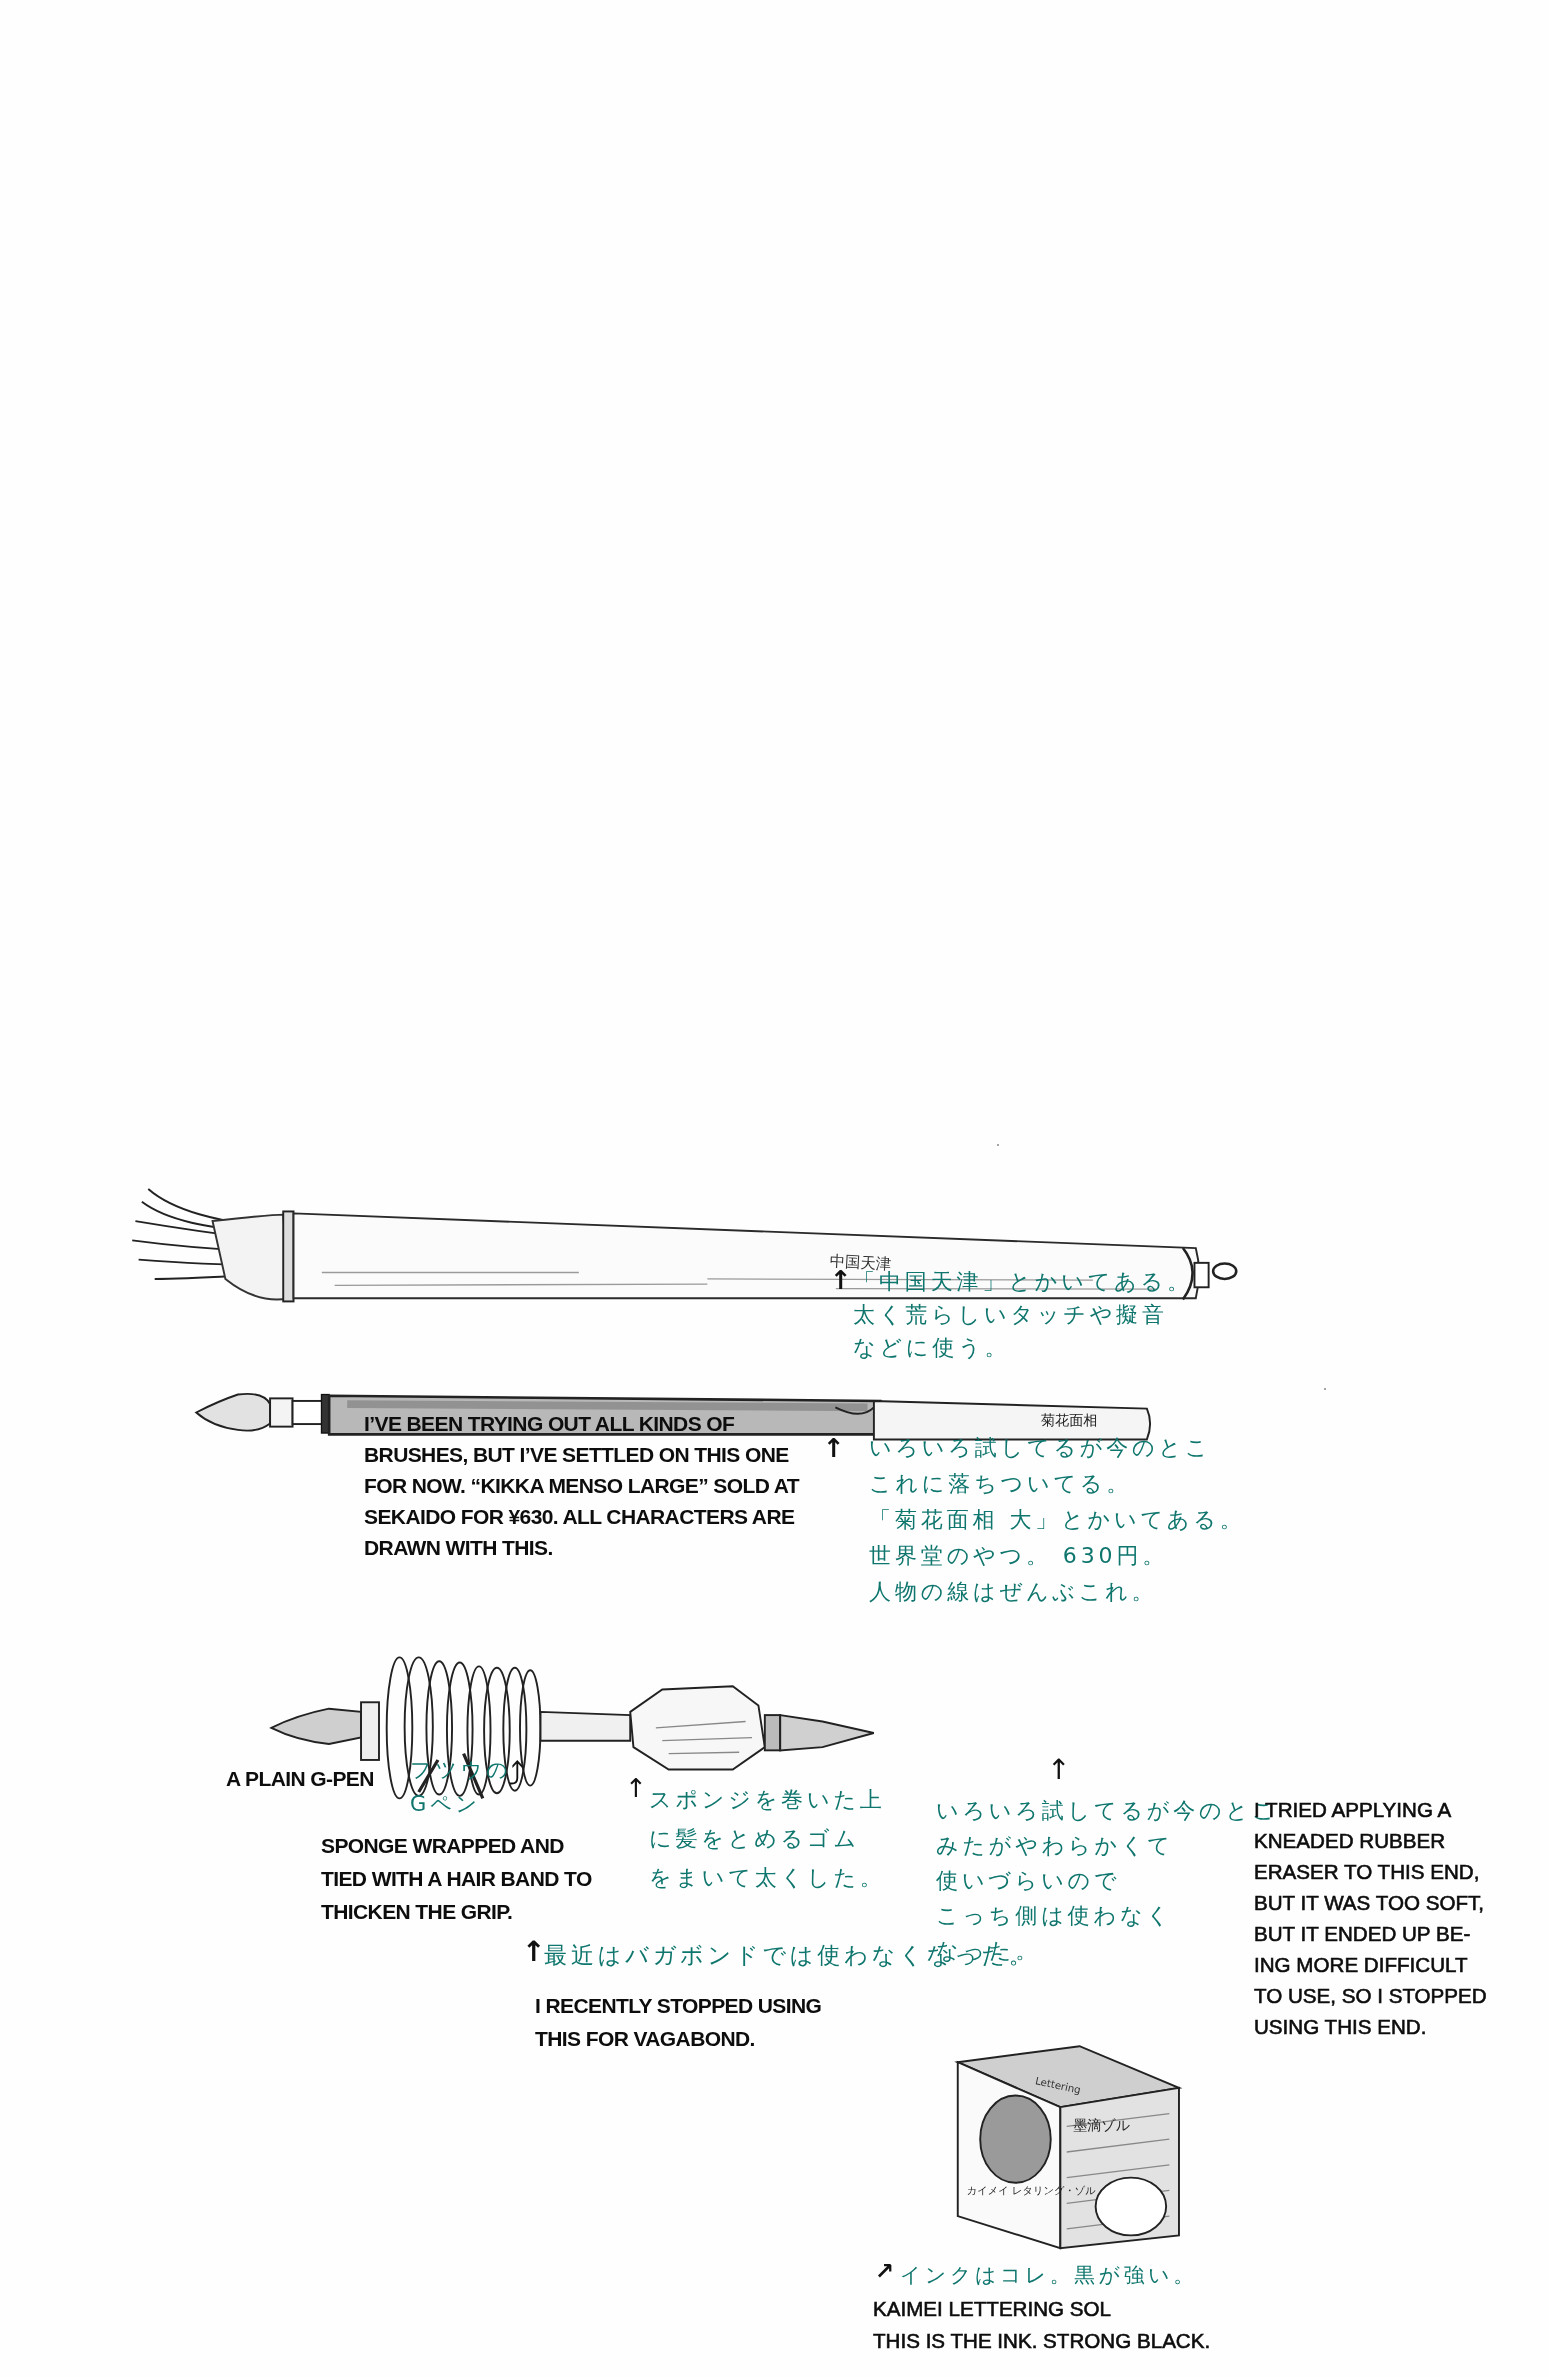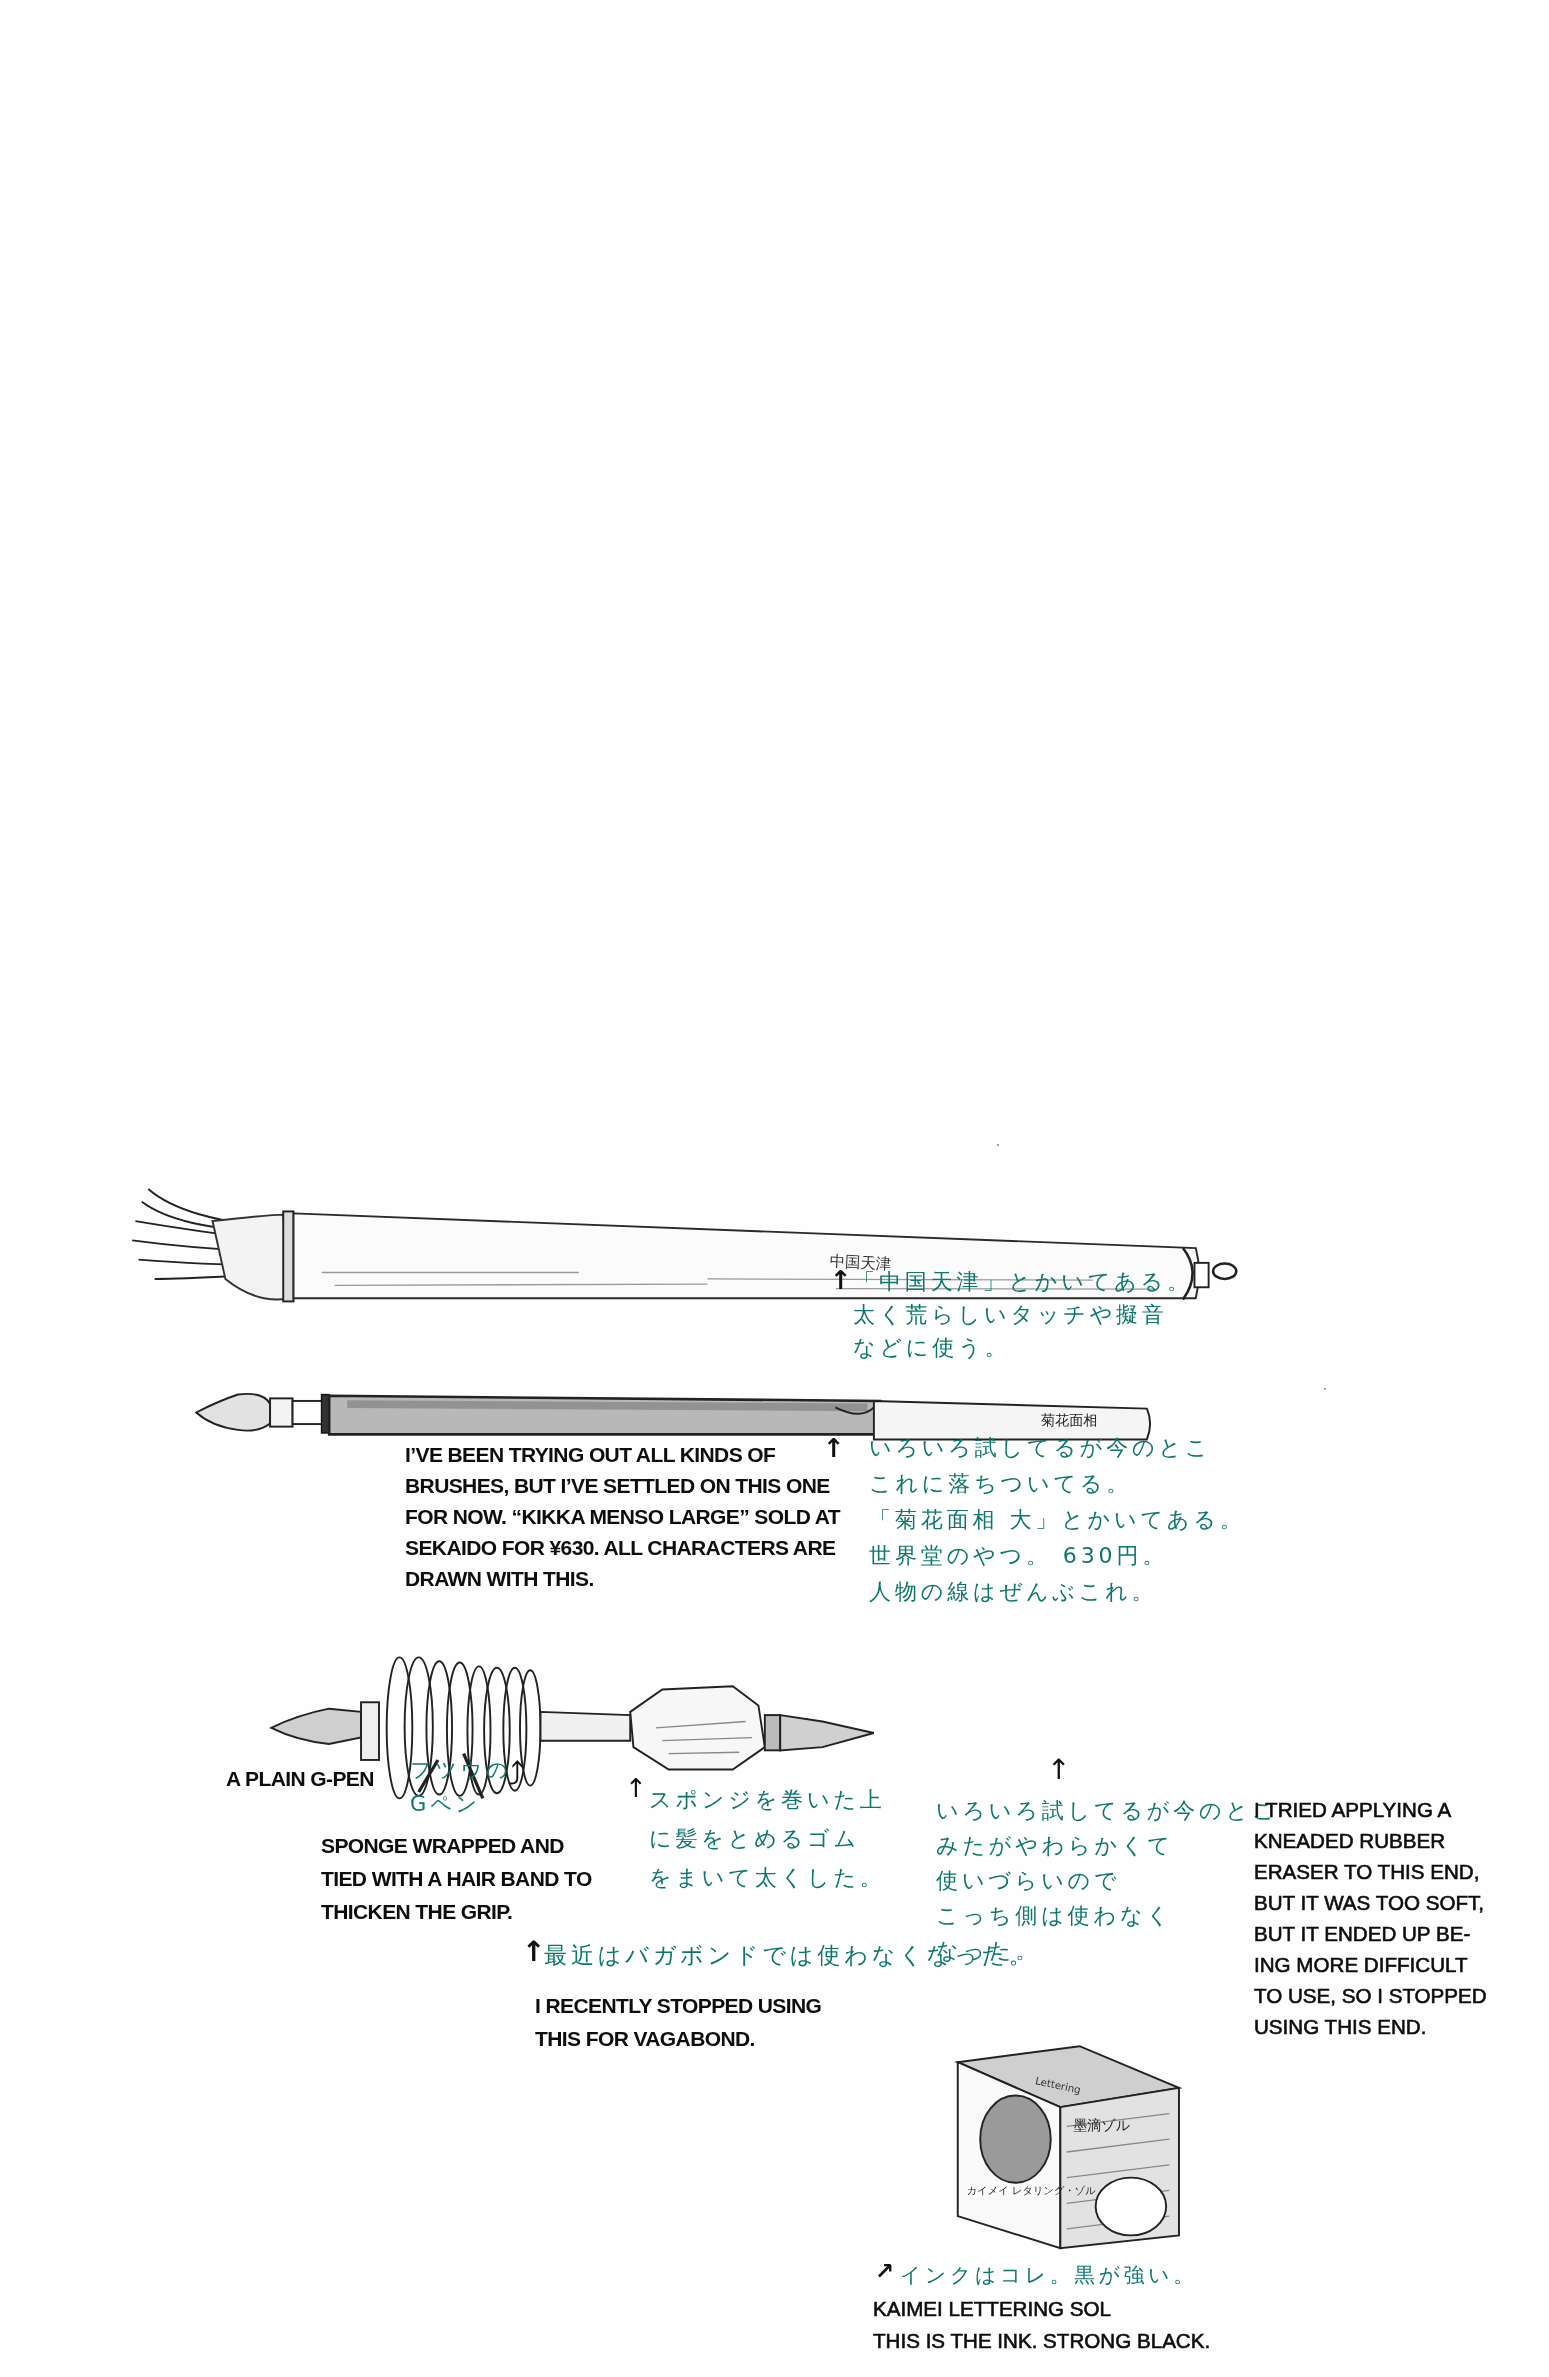--- a/index.html
+++ b/index.html
@@ -69,21 +69,21 @@
     <rect x="120" y="36" width="35" height="44" fill="#f4f4f4" stroke="#222" stroke-width="3"></rect>
     <rect x="155" y="40" width="50" height="36" fill="#fff" stroke="#222" stroke-width="3"></rect>
     <rect x="200" y="30" width="12" height="60" fill="#333" stroke="#111" stroke-width="2"></rect>
     <path d="M212 32 L1070 40 L1070 92 L212 92 Z" fill="#b8b8b8" stroke="#222" stroke-width="4"></path>
     <path d="M240 45 L1050 50" stroke="#7a7a7a" stroke-width="12" opacity="0.6"></path>
     <path d="M1060 40 L1485 52 Q1495 75 1485 100 L1060 100 Z" fill="#f5f5f5" stroke="#222" stroke-width="3"></path>
     <path d="M1000 50 Q1040 70 1060 50" stroke="#222" stroke-width="3" fill="none"></path>
     <text x="1320" y="78" font-family="DejaVu Sans, sans-serif" font-size="22" fill="#222">菊花面相</text>
   </svg>
 
-  <div class="en" style="left:364px; top:1439px; line-height:31px;margin-left:41px;">I’VE BEEN TRYING OUT ALL KINDS OF
+  <div class="en" style="left:364px; top:1408px; line-height:31px;">I’VE BEEN TRYING OUT ALL KINDS OF
 BRUSHES, BUT I’VE SETTLED ON THIS ONE
 FOR NOW. “KIKKA MENSO LARGE” SOLD AT
 SEKAIDO FOR ¥630. ALL CHARACTERS ARE
 DRAWN WITH THIS.</div>
   <div class="arrow" style="left:823px; top:1433px; font-size:26px; font-weight:bold;">↑</div>
   <div class="jp" style="left:869px; top:1430px; line-height:36px;">いろいろ試してるが今のとこ
 これに落ちついてる。
 「菊花面相 大」とかいてある。
 世界堂のやつ。 630円。
 人物の線はぜんぶこれ。</div>

